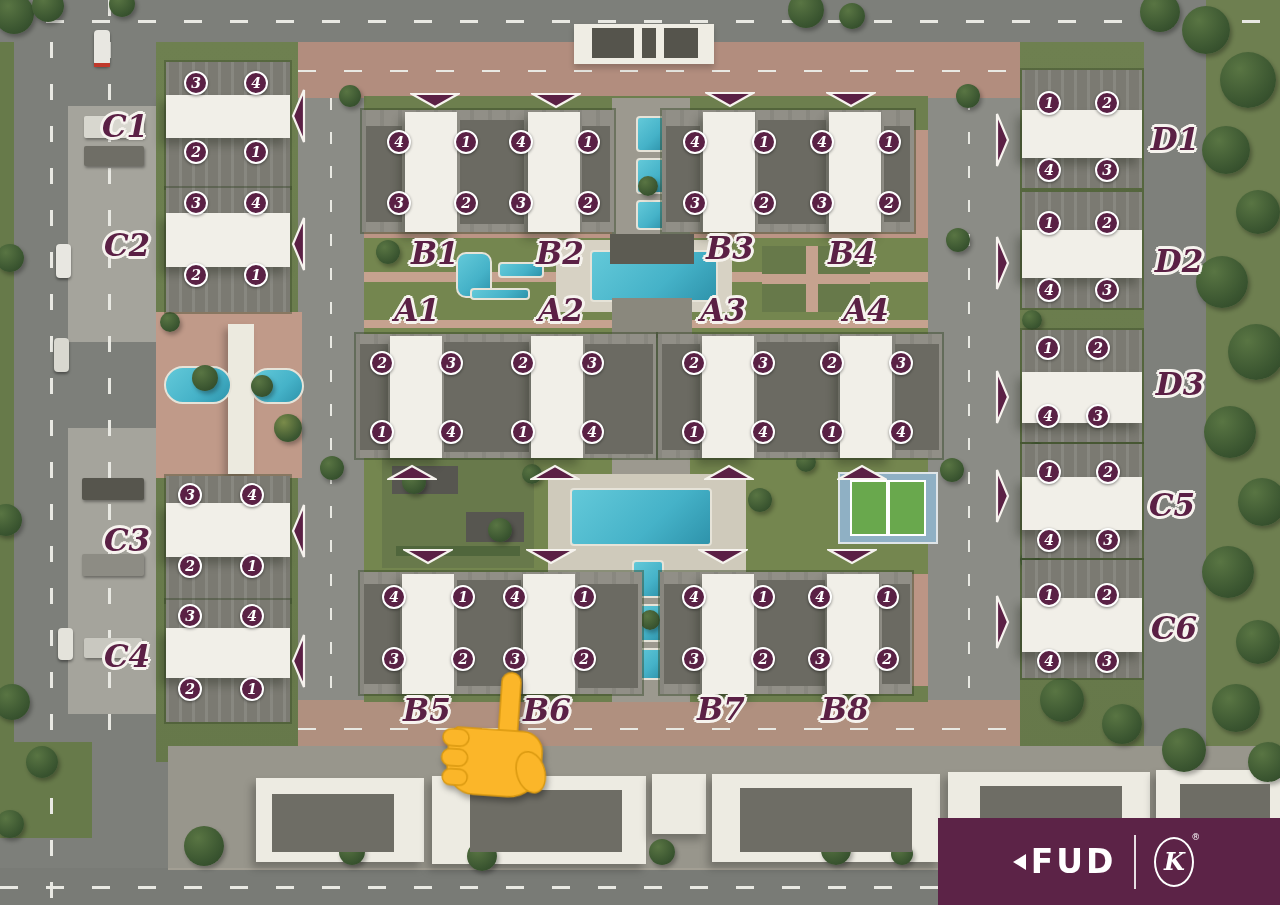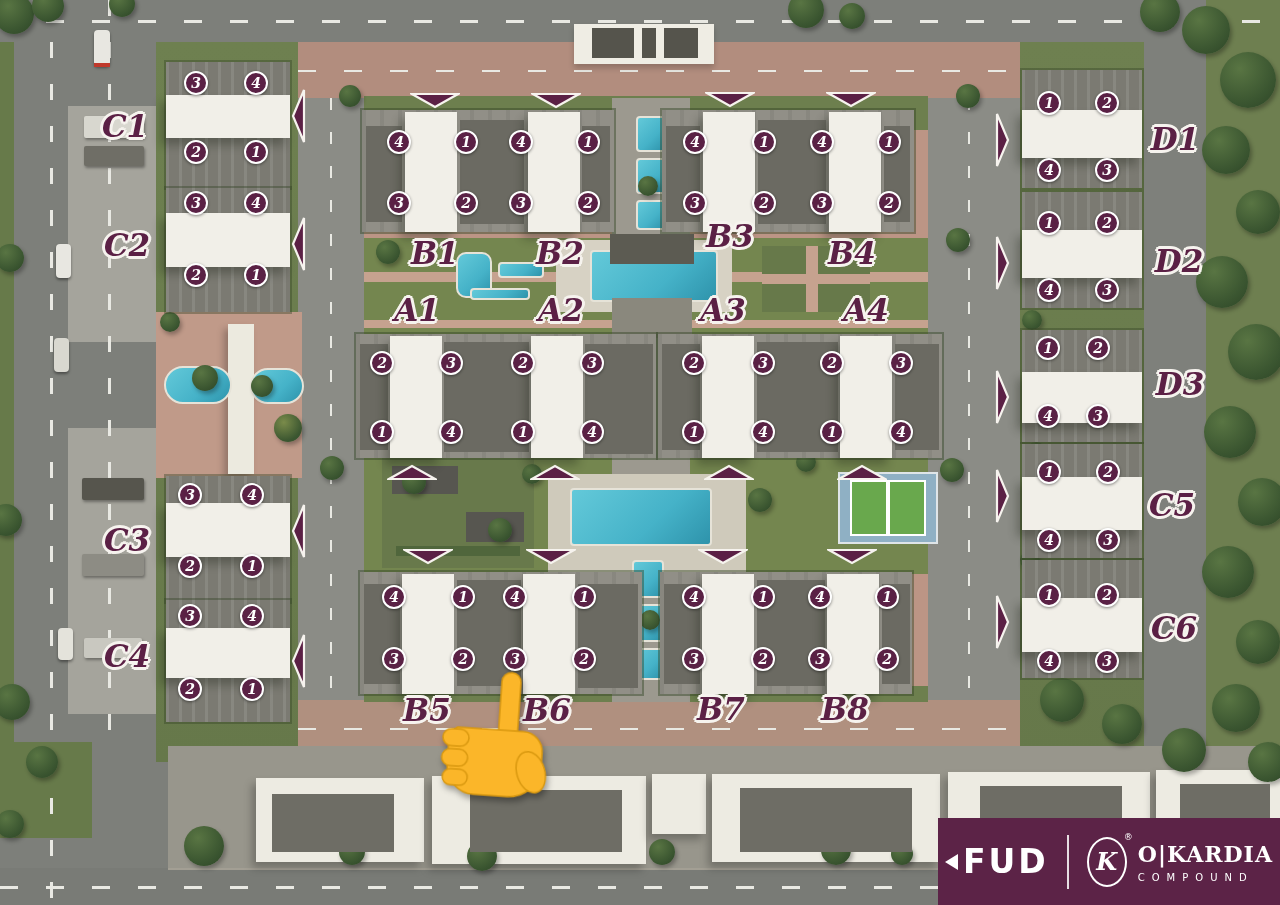--- a/index.html
+++ b/index.html
@@ -268,21 +268,21 @@
       <div class="unit-circle" style="left: 588px; top: 203px;">2</div>
       <div class="bld-label" style="left: 560px; top: 253px;">B2</div>
       <div class="arrow" style="left: 531px; top: 91.5px; width: 50px; height: 17px;"><svg width="50" height="17" viewBox="0 0 50 17">
           <polygon points="2,2 48,2 25,15" style="fill:var(--arrow-fill);stroke:var(--arrow-outline);stroke-width:2.2"></polygon>
         </svg></div>
       <div class="bld-bar" style="left: 703px; top: 112px; width: 52px; height: 120px;"></div>
       <div class="unit-circle" style="left: 695px; top: 142px;">4</div>
       <div class="unit-circle" style="left: 764px; top: 142px;">1</div>
       <div class="unit-circle" style="left: 695px; top: 203px;">3</div>
       <div class="unit-circle" style="left: 764px; top: 203px;">2</div>
-      <div class="bld-label" style="left: 730px; top: 236px;">B3</div>
+      <div class="bld-label" style="left: 730px; top: 248px;">B3</div>
       <div class="arrow" style="left: 705px; top: 90.5px; width: 50px; height: 17px;"><svg width="50" height="17" viewBox="0 0 50 17">
           <polygon points="2,2 48,2 25,15" style="fill:var(--arrow-fill);stroke:var(--arrow-outline);stroke-width:2.2"></polygon>
         </svg></div>
       <div class="bld-bar" style="left: 829px; top: 112px; width: 52px; height: 120px;"></div>
       <div class="unit-circle" style="left: 822px; top: 142px;">4</div>
       <div class="unit-circle" style="left: 889px; top: 142px;">1</div>
       <div class="unit-circle" style="left: 822px; top: 203px;">3</div>
       <div class="unit-circle" style="left: 889px; top: 203px;">2</div>
       <div class="bld-label" style="left: 852px; top: 253px;">B4</div>
       <div class="arrow" style="left: 826px; top: 90.5px; width: 50px; height: 17px;"><svg width="50" height="17" viewBox="0 0 50 17">
@@ -427,19 +427,15 @@
     <div class="fud-logo">
       <span class="fud-tri"></span>
       <span class="fud-text">FUD</span>
     </div>
     <div class="logo-divider"></div>
     <div class="okardia-logo">
       <div class="k-oval">
         <span class="k-mono">K</span>
         <span class="k-reg">®</span>
       </div>
-      <div class="k-textcol">
-        <div class="k-name">O|KARDIA</div>
-        <div class="k-sub">COMPOUND</div>
-      </div>
     </div>
   </div>
 </div>
 
 </body></html>

